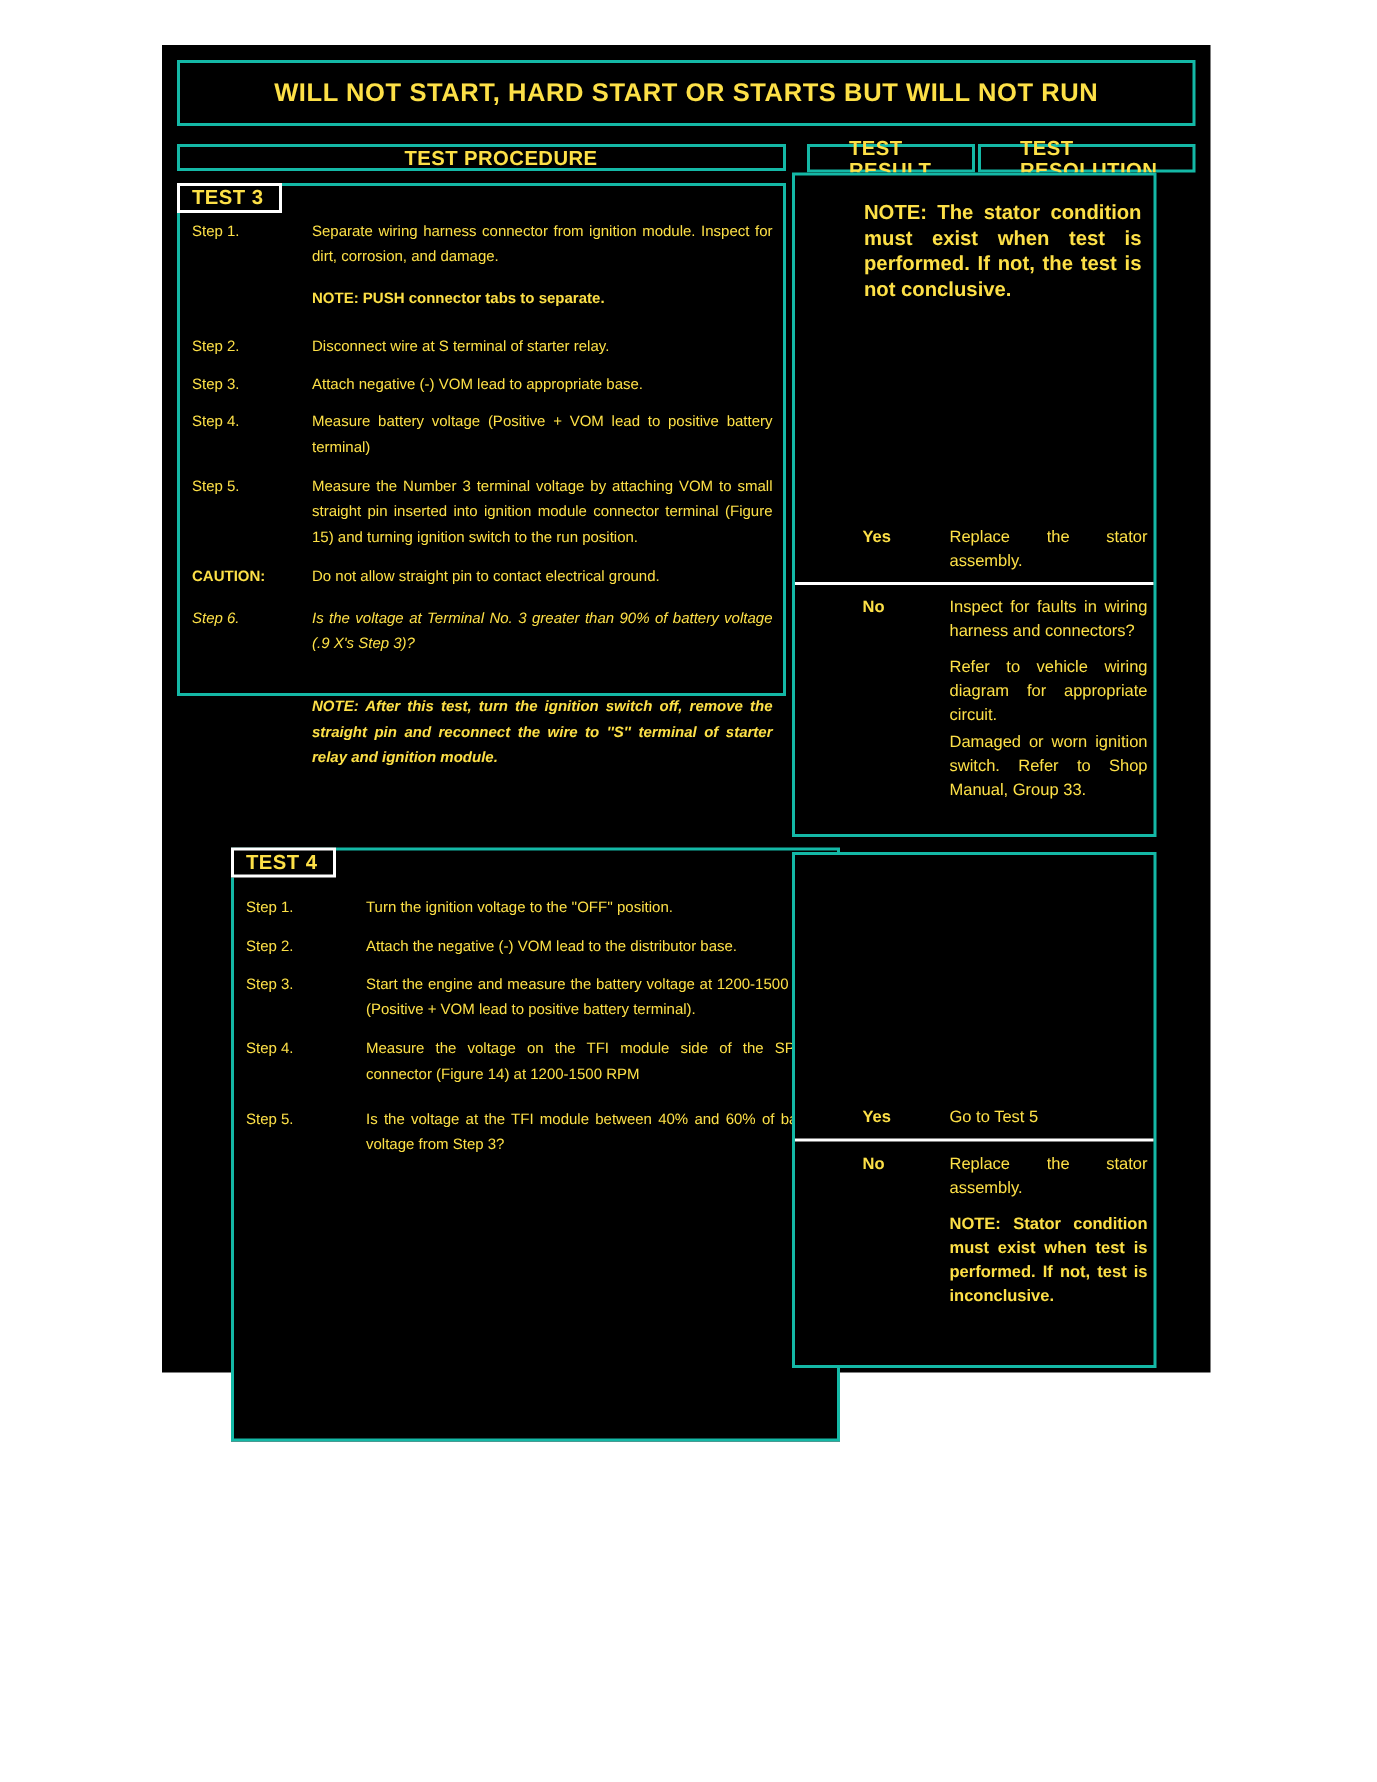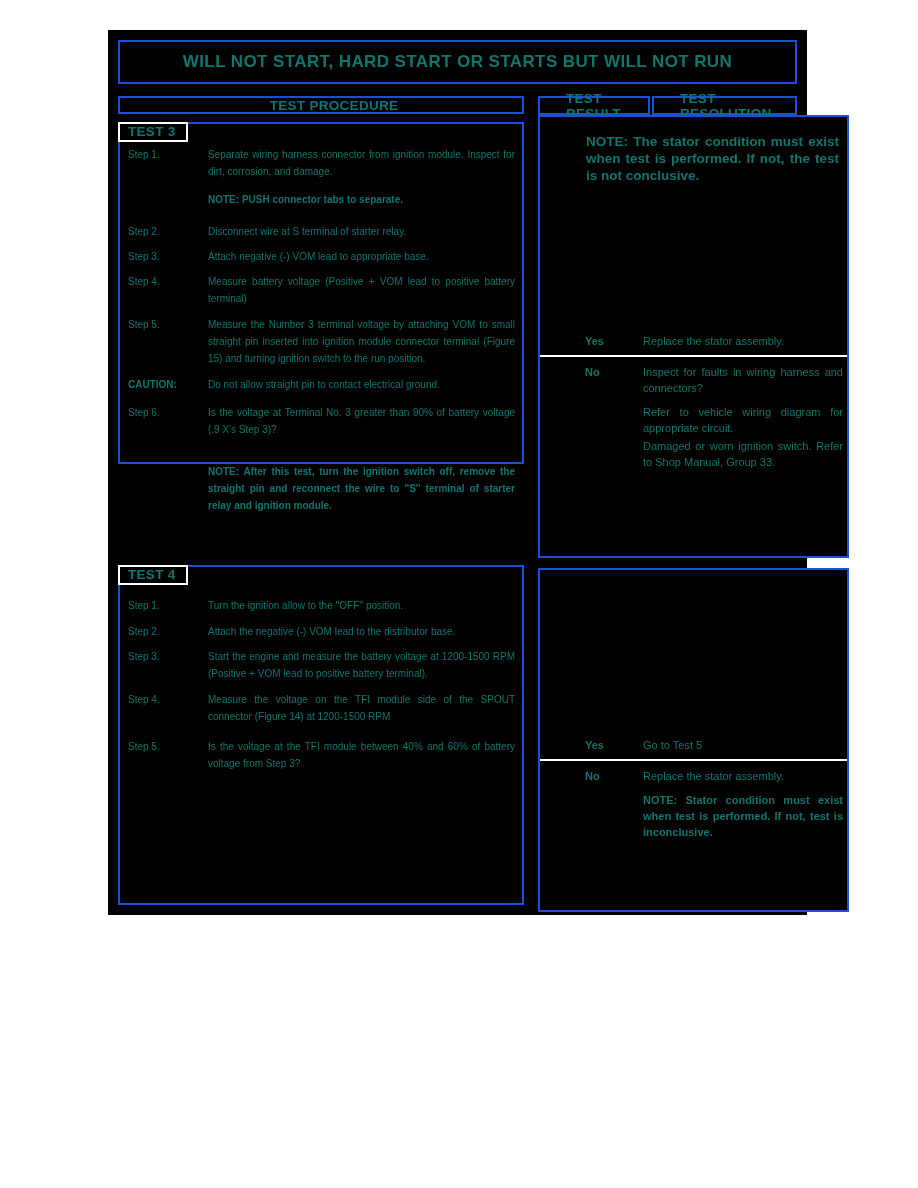--- a/index.html
+++ b/index.html
@@ -8,57 +8,57 @@
     background:#ffffff;
     font-family:"Liberation Sans", sans-serif;
     position:relative;
     -webkit-font-smoothing:antialiased;
   }
   .black-field{
     position:absolute;left:108px;top:30px;width:699px;height:885px;
     background:#000;color:#fff;
   }
   .box{
-    position:absolute;background:#000;color:#0f766e;
-    border:2px solid #1d4ed8;box-sizing:border-box;
+    position:absolute;background:#000;color:#fde047;
+    border:2px solid #14b8a6;box-sizing:border-box;
   }
   .title-box{
     left:10px;top:10px;width:679px;height:44px;
     display:flex;align-items:center;justify-content:center;
   }
   .title-text{
     font-size:17px;font-weight:bold;letter-spacing:.4px;white-space:nowrap;
   }
   .hdr{
     display:flex;align-items:center;justify-content:center;
     font-weight:bold;font-size:13.5px;letter-spacing:.3px;padding-left:26px;
   }
   .hdr-procedure{left:10px;top:66px;width:406px;height:18px;}
   .hdr-result{left:430px;top:66px;width:112px;height:19px;}
   .hdr-resolution{left:544px;top:66px;width:145px;height:19px;}
   .left-box{left:10px;width:406px;}
   .t3-left{top:92px;height:342px;}
-  .t4-left{top:535px;height:340px;}
-  .right-box{left:430px;width:311px;}
+  .t4-left{top:535px;height:396px;margin-left:36px;}
+  .right-box{left:420px;width:243px;}
   .t3-right{top:85px;height:443px;}
   .t4-right{top:538px;height:344px;}
   .tab{
     position:absolute;top:-2px;left:-2px;height:20px;min-width:70px;
     background:#000;border:2px solid #fff;box-sizing:border-box;
     font-weight:bold;font-size:13.5px;line-height:16px;
     padding:0 8px 0 8px;letter-spacing:.3px;
   }
   .content{padding:0 7px 0 8px;font-size:10px;line-height:17px;}
   .steprow{display:flex;}
   .steplabel{flex:0 0 80px;white-space:nowrap;}
   .steplabel.caution{font-weight:bold;}
   .steptext{flex:1;text-align:justify;}
   .stepnote{font-weight:bold;margin-top:11px;text-align:justify;}
   .mt22{margin-top:22px;} .mt15{margin-top:15px;} .mt8{margin-top:8px;}
-  .mt9{margin-top:9px;} .mt11{margin-top:11px;} .mt25{margin-top:25px;}
+  .mt9{margin-top:9px;} .mt11{margin-top:11px;font-style:italic;} .mt25{margin-top:25px;}
   .mt13{margin-top:13px;}
   .result-note{
     font-weight:bold;font-size:13.5px;line-height:17px;
     margin:16px 8px 0 46px;text-align:justify;
   }
   .resrow{display:flex;font-size:11px;line-height:16px;}
   .reslabel{flex:0 0 103px;padding-left:45px;box-sizing:border-box;font-weight:bold;}
   .resbody{flex:1;padding-right:4px;}
   .resbody p{margin:0;text-align:justify;}
   .resbody p + p{margin-top:8px;}
@@ -157,21 +157,21 @@
       </div>
     </div>
   </div>
 
   <div class="box left-box t4-left">
     <div class="tab">TEST 4</div>
     <div class="content">
 
       <div class="steprow" style="margin-top:30px;">
         <span class="steplabel">Step 1.</span>
-        <div class="steptext">Turn the ignition allow to the ''OFF'' position.</div>
+        <div class="steptext">Turn the ignition voltage to the ''OFF'' position.</div>
       </div>
 
       <div class="steprow mt9">
         <span class="steplabel">Step 2.</span>
         <div class="steptext">Attach the negative (-) VOM lead to the distributor base.</div>
       </div>
 
       <div class="steprow mt8">
         <span class="steplabel">Step 3.</span>
         <div class="steptext">Start the engine and measure the battery voltage at 1200-1500 RPM (Positive + VOM lead to positive battery terminal).</div>

